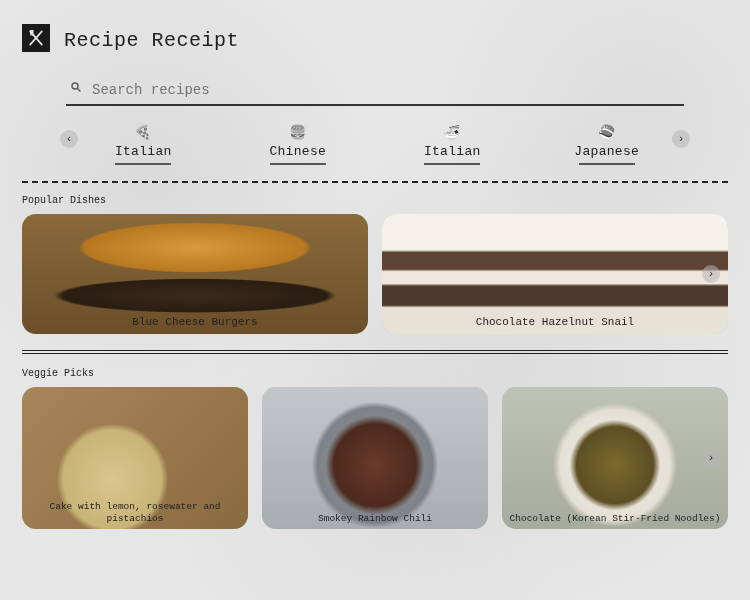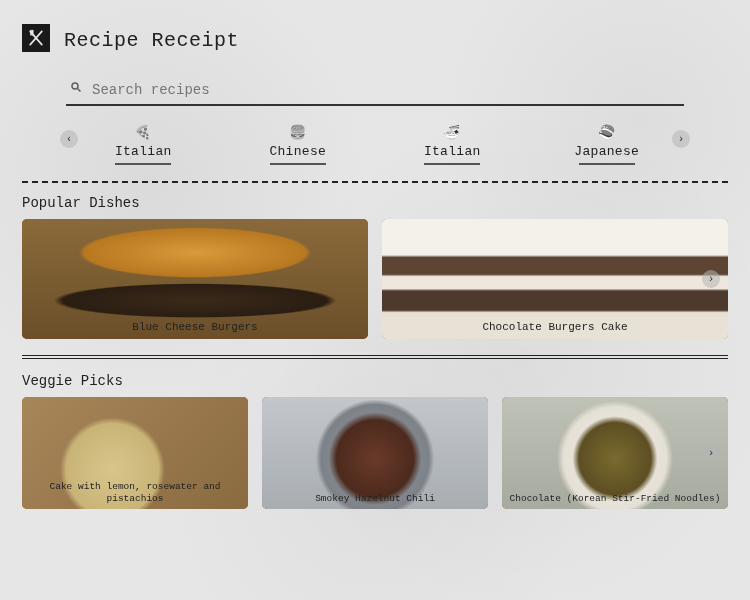--- a/index.html
+++ b/index.html
@@ -23,29 +23,29 @@
 .search-icon{opacity:0.75}
 .search-input{flex:1;border:none;background:transparent;font-family:inherit;font-size:14px;color:#888;outline:none}
 .categories{position:relative;margin:18px 44px 16px 44px;display:flex;justify-content:space-around;align-items:flex-end}
 .cat{display:flex;flex-direction:column;align-items:center;gap:4px;padding-bottom:4px;border-bottom:2px solid #555;width:56px;cursor:pointer}
 .cat-icon{width:20px;height:16px;display:flex;align-items:center;justify-content:center;font-size:14px;filter:grayscale(1) contrast(1.1)}
 .cat-label{font-size:13px;letter-spacing:0.3px}
 .chev{position:absolute;top:6px;width:18px;height:18px;border-radius:50%;background:rgba(180,180,180,0.55);display:flex;align-items:center;justify-content:center;cursor:pointer;font-size:11px;color:#333}
 .chev-l{left:-6px}.chev-r{right:-6px}
 .sep-dash{border-top:2px dashed #222;margin:12px 0}
 .sep-dbl{margin:16px 0 14px 0;border-top:4px double #222}
-.section-title{font-size:14px;margin-bottom:8px}
+.section-title{font-size:10px;margin-bottom:8px}
 .carousel{position:relative}
 .carousel .chev{top:50%;transform:translateY(-50%)}
 .carousel .chev-l{left:8px}.carousel .chev-r{right:8px}
 .row{display:flex;gap:14px}
-.card{position:relative;flex:1;height:120px;border-radius:5px;overflow:hidden;background:#c2410c;cursor:pointer}
+.card{position:relative;flex:1;height:120px;border-radius:14px;overflow:hidden;background:#86efac;cursor:pointer}
 .card-img{position:absolute;inset:0}
 .card-caption{position:absolute;bottom:6px;left:0;right:0;text-align:center;font-size:11px;color:#222;font-weight:400}
-.row-small .card{height:112px}
+.row-small .card{height:142px}
 .row-small .card-caption{font-size:9.5px;bottom:4px;padding:0 6px;line-height:1.25}
 
 
 .img-burger{background:
   radial-gradient(ellipse 80% 50% at 50% 28%,#d89a3a 0%,#b87820 40%,transparent 42%),
   radial-gradient(ellipse 85% 30% at 50% 68%,#3b2a1a 0%,#2a1d12 45%,transparent 48%),
   linear-gradient(#8a6a3a,#6b4f2a)}
 .img-stew{background:
   radial-gradient(circle at 28% 58%,#5a3a22 0%,#3f2616 20%,transparent 22%),
   radial-gradient(circle at 65% 60%,#f6f4ef 0%,#e8e3d7 16%,transparent 19%),
@@ -132,21 +132,21 @@
     <div class="chev chev-l">
       <span>‹</span>
     </div>
     <div class="row">
       <div class="card">
         <div class="card-img img-burger"></div>
         <div class="card-caption">Blue Cheese Burgers</div>
       </div>
       <div class="card">
         <div class="card-img img-cake"></div>
-        <div class="card-caption">Chocolate Burgers Cake</div>
+        <div class="card-caption">Chocolate Hazelnut Snail</div>
       </div>
     </div>
     <div class="chev chev-r">
       <span>›</span>
     </div>
   </div>
 
   <div class="sep-dbl"></div>
 
   <div class="section-title">Veggie Picks</div>
@@ -155,21 +155,21 @@
     <div class="chev chev-l">
       <span>‹</span>
     </div>
     <div class="row row-small">
       <div class="card">
         <div class="card-img img-lemoncake"></div>
         <div class="card-caption">Cake with lemon, rosewater and pistachios</div>
       </div>
       <div class="card">
         <div class="card-img img-chili"></div>
-        <div class="card-caption">Smokey Hazelnut Chili</div>
+        <div class="card-caption">Smokey Rainbow Chili</div>
       </div>
       <div class="card">
         <div class="card-img img-chapchae"></div>
         <div class="card-caption">Chocolate (Korean Stir-Fried Noodles)</div>
       </div>
     </div>
     <div class="chev chev-r">
       <span>›</span>
     </div>
   </div>

